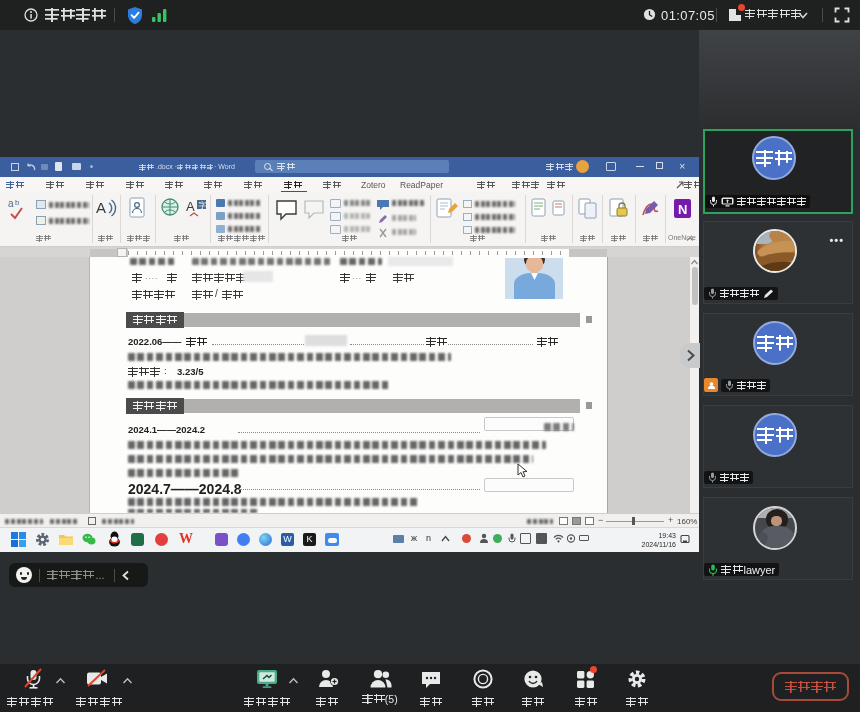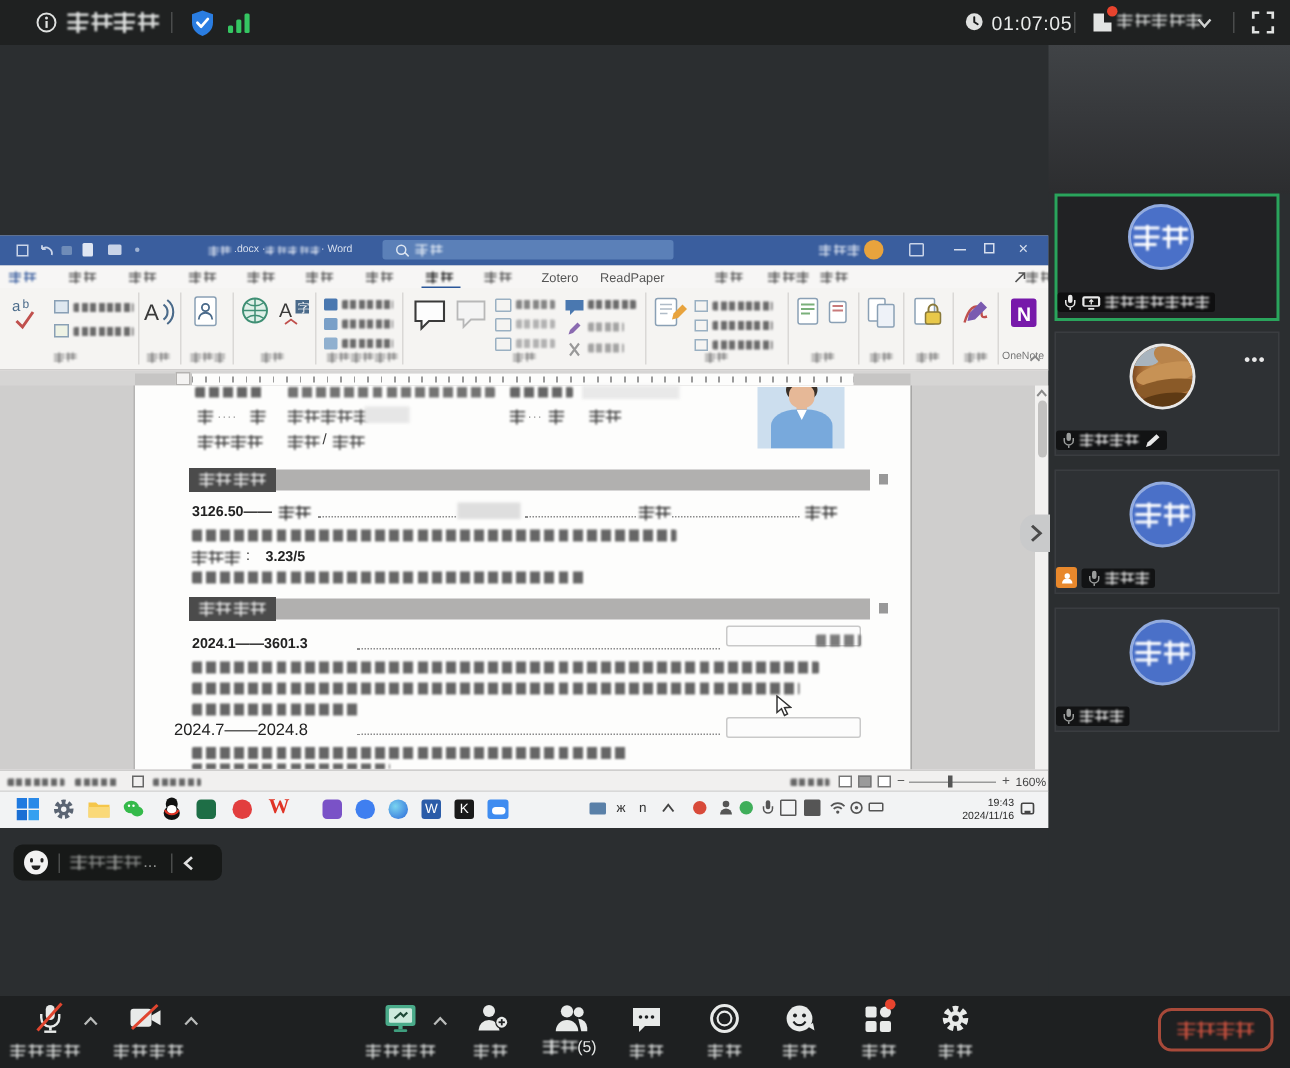--- a/index.html
+++ b/index.html
@@ -458,21 +458,21 @@
     <div class="abs" style="left:126px;top:55px;width:58px;height:15.5px;background:#4b4b4b;display:flex;align-items:center;justify-content:center">
       <span class="zh" style="--s:10px;color:#f2f2f2">
             <i></i>
             <i></i>
             <i></i>
             <i></i>
           </span>
     </div>
     <div class="abs" style="left:586px;top:59px;width:6px;height:7px;background:#999;filter:blur(.5px)"></div>
 
-    <span class="abs" style="left:128px;top:79px;font-size:9.5px;font-weight:bold;color:#222">3126.50——</span>
+    <span class="abs" style="left:128px;top:79px;font-size:9.5px;font-weight:bold;color:#222">2022.06——</span>
     <span class="zh abs" style="left:186px;top:80px;--s:9.5px;color:#222;font-weight:bold">
           <i></i>
           <i></i>
         </span>
     <div class="dot" style="left:212px;top:87px;width:92px"></div>
     <div class="abs" style="left:305px;top:78px;width:42px;height:11px;background:#dedede;filter:blur(1.2px)"></div>
     <div class="dot" style="left:350px;top:87px;width:74px"></div>
     <span class="zh abs" style="left:426px;top:80px;--s:9.5px;color:#2a2a2a">
           <i></i>
           <i></i>
@@ -497,30 +497,30 @@
     <div class="abs" style="left:126px;top:141px;width:58px;height:15.5px;background:#4b4b4b;display:flex;align-items:center;justify-content:center">
       <span class="zh" style="--s:10px;color:#f2f2f2">
             <i></i>
             <i></i>
             <i></i>
             <i></i>
           </span>
     </div>
     <div class="abs" style="left:586px;top:145px;width:6px;height:7px;background:#999;filter:blur(.5px)"></div>
 
-    <span class="abs" style="left:128px;top:167px;font-size:9.5px;font-weight:bold;color:#222">2024.1——3601.3</span>
+    <span class="abs" style="left:128px;top:167px;font-size:9.5px;font-weight:bold;color:#222">2024.1——2024.2</span>
     <div class="dot" style="left:238px;top:175px;width:242px"></div>
     <div class="abs" style="left:484px;top:160px;width:90px;height:14px;background:#fcfcfc;border:1px solid #c9c9c9;border-radius:2px"></div>
     <div class="tl" style="left:544px;top:166px;width:30px;opacity:.75"></div>
 
     <div class="tl" style="left:128px;top:184px;width:418px"></div>
     <div class="tl" style="left:128px;top:198px;width:405px"></div>
     <div class="tl" style="left:128px;top:212px;width:112px"></div>
 
-    <span class="abs" style="left:116px;top:224px;font-size:11px;font-weight:normal;color:#222">2024.7——2024.8</span>
+    <span class="abs" style="left:128px;top:224px;font-size:14px;font-weight:bold;color:#222">2024.7——2024.8</span>
     <div class="dot" style="left:238px;top:232px;width:242px"></div>
     <div class="abs" style="left:484px;top:221px;width:90px;height:14px;background:#fcfcfc;border:1px solid #c9c9c9;border-radius:2px"></div>
 
     <div class="tl" style="left:128px;top:241px;width:290px"></div>
     <div class="tl" style="left:128px;top:252px;width:132px;height:4px"></div>
 
     <svg class="abs" style="left:517px;top:206px" width="11" height="15" viewBox="0 0 11 15">
       <path d="M1 1 L1 12 L4 9.5 L6 14 L8 13 L6 8.8 L10 8.5 Z" fill="#fff" stroke="#333" stroke-width="1"></path>
     </svg>
   </div>
@@ -731,20 +731,42 @@
             <rect x="4" y="9" width="1" height="1.6" fill="#9a9c9b"></rect>
           </svg>
       <span class="zh" style="--s:9px;gap:1px">
             <i></i>
             <i></i>
             <i></i>
           </span>
     </div>
   </div>
 
+  <div class="tile" style="top:467px">
+    <div class="avatar" style="top:8px;border:2px solid #d5d5d5;background:#44474d;overflow:hidden">
+      <div style="position:absolute;left:0;top:0;width:44px;height:10px;background:#aab0b6"></div>
+      <div style="position:absolute;left:26px;top:1px;width:16px;height:9px;background:#8f959b"></div>
+      <div style="position:absolute;left:11px;top:1px;width:22px;height:20px;background:#241f1b;border-radius:50% 50% 42% 42%"></div>
+      <div style="position:absolute;left:16px;top:8px;width:11px;height:10px;background:#bd9478;border-radius:45%"></div>
+      <div style="position:absolute;left:5px;top:18px;width:34px;height:26px;background:#585b61;border-radius:42% 42% 0 0"></div>
+      <div style="position:absolute;left:0px;top:24px;width:11px;height:20px;background:#4c4f55;border-radius:40%;transform:rotate(28deg)"></div>
+    </div>
+    <div class="label">
+      <svg width="10" height="12" viewBox="0 0 10 12" style="margin:0 3px 0 1px">
+            <rect x="3.2" y="0.5" width="3.6" height="6" rx="1.8" fill="#2db75a"></rect>
+            <path d="M1.5 4.5 v1.6 a3.5 3.5 0 0 0 7 0 V4.5" fill="none" stroke="#2db75a" stroke-width="1.1"></path>
+            <rect x="4.4" y="10" width="1.2" height="1.8" fill="#2db75a"></rect>
+          </svg>
+      <span class="zh" style="--s:10px">
+            <i></i>
+            <i></i>
+          </span>
+      <span style="font-size:11px;color:#f0f0f0;margin-left:1px">lawyer</span>
+    </div>
+  </div>
 </div>
 
 <div class="abs" style="left:680px;top:343px;width:20px;height:25px;background:#c9cacb;border-radius:10px 0 0 10px">
   <svg width="10" height="13" viewBox="0 0 10 13" style="position:absolute;left:6px;top:6px">
         <path d="M2 1.5 L7.5 6.5 L2 11.5" fill="none" stroke="#4a4a4a" stroke-width="2"></path>
       </svg>
 </div>
 
 <div class="abs" style="left:9px;top:563px;width:139px;height:24px;background:rgba(22,24,23,.92);border-radius:6px;display:flex;align-items:center">
   <div style="width:16px;height:16px;border-radius:50%;background:#f2f2f2;margin-left:7px;position:relative">

